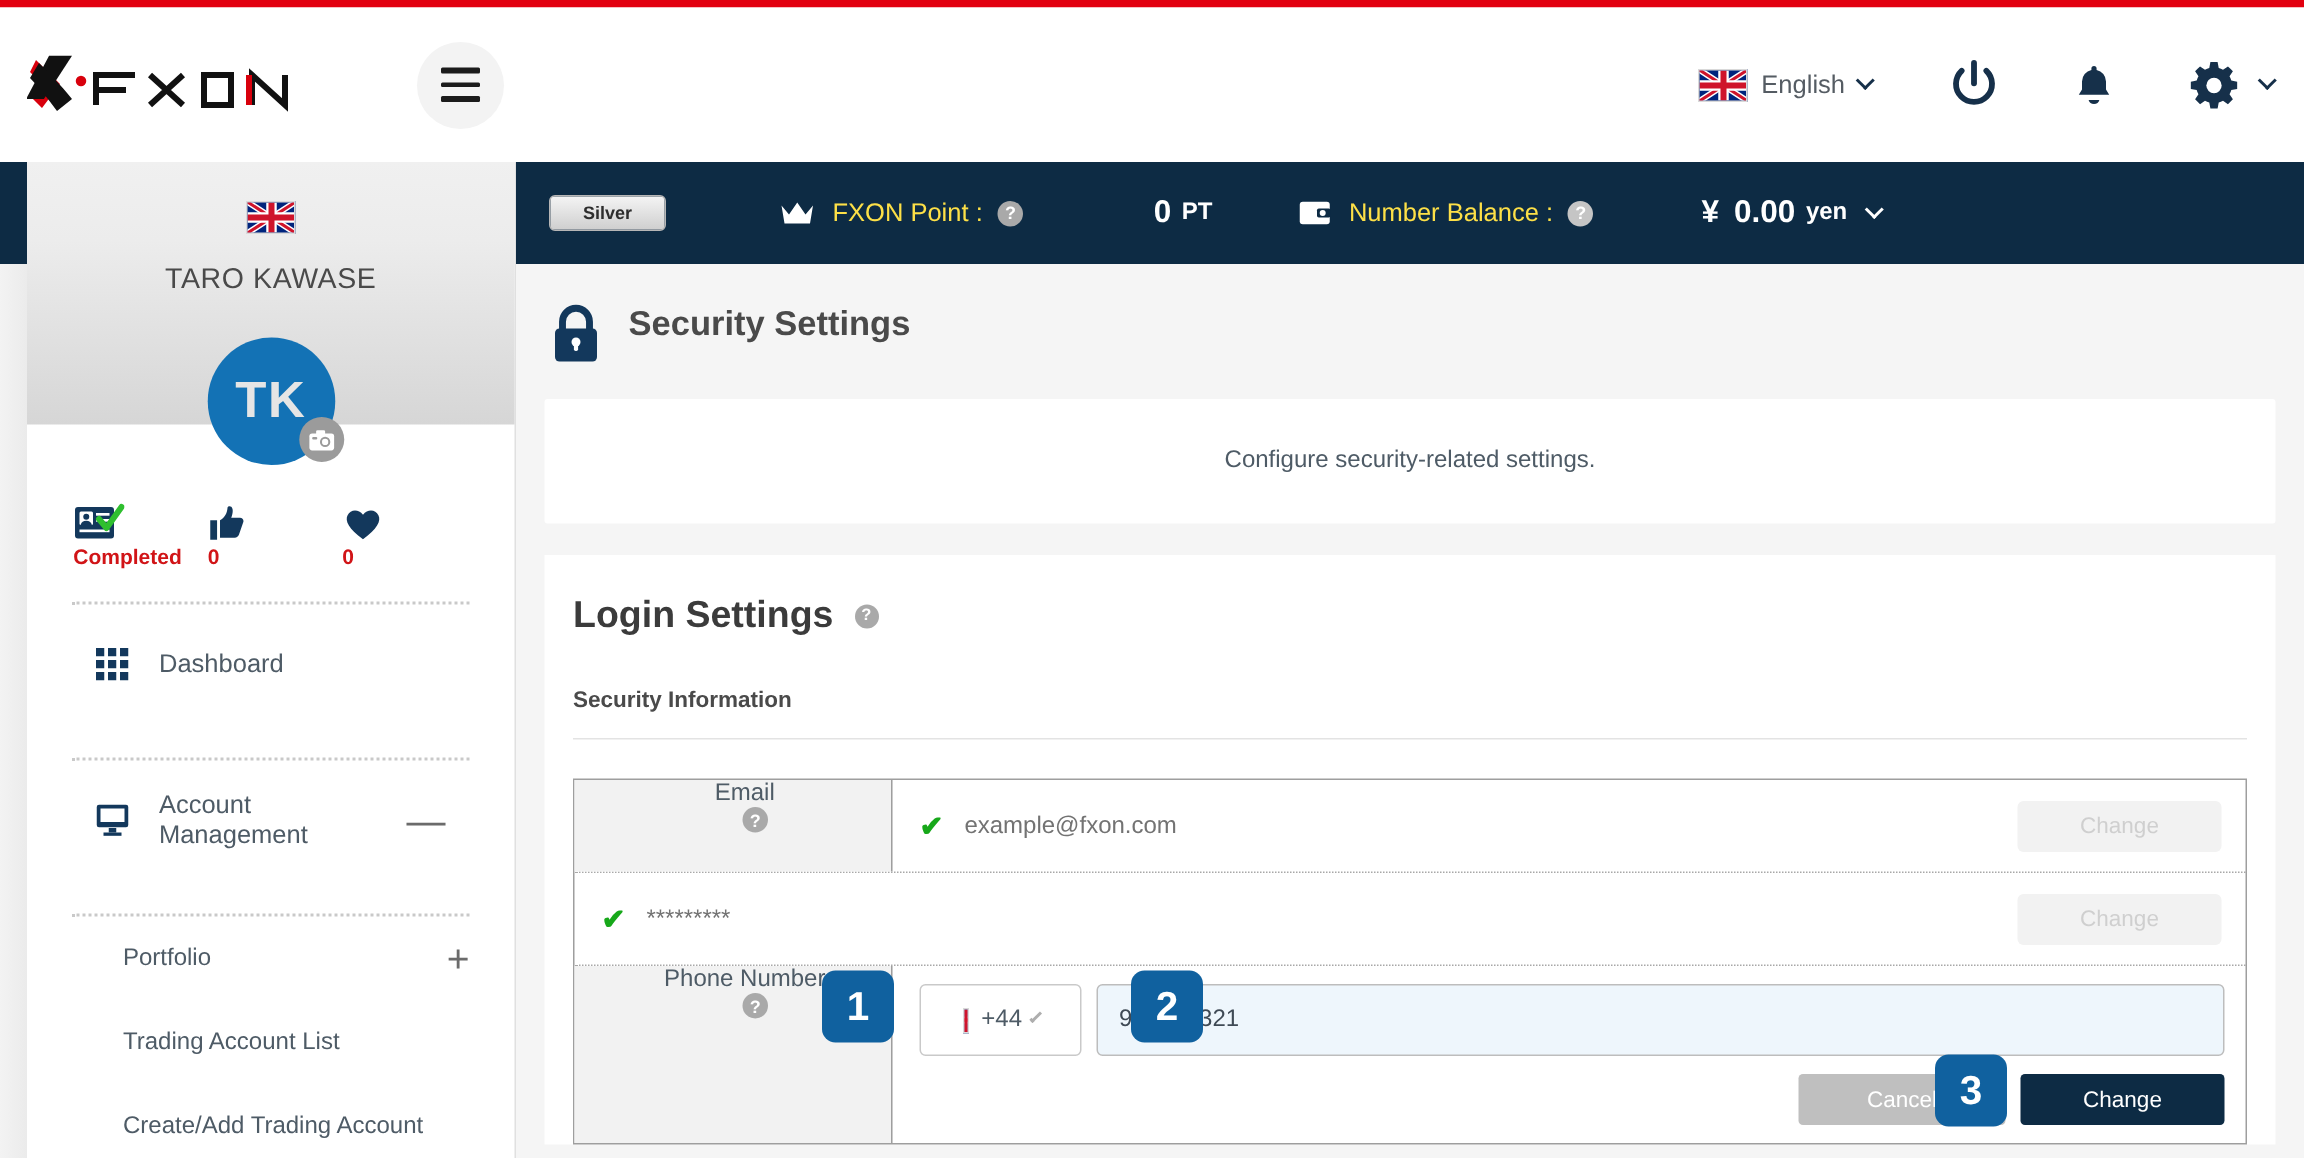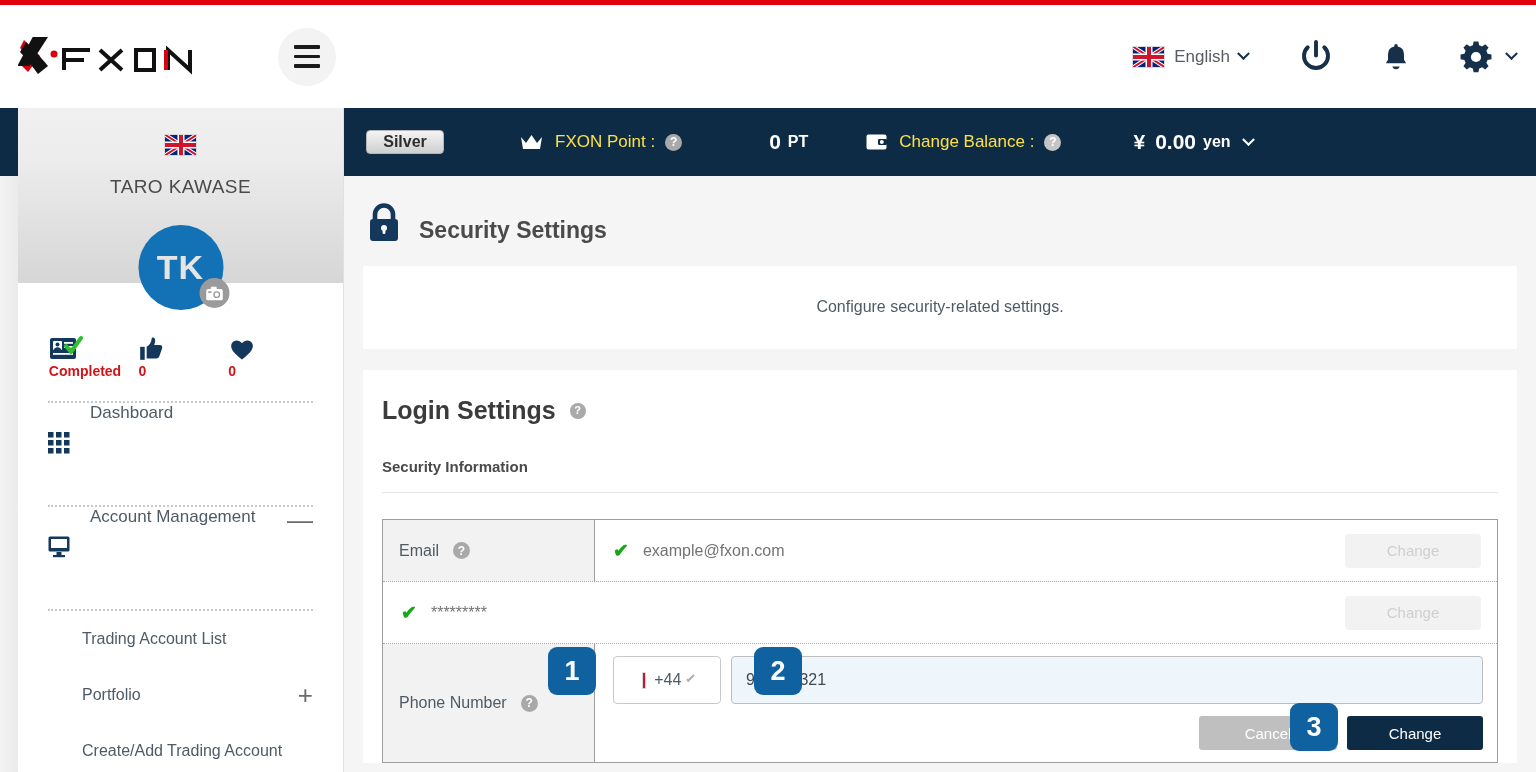--- a/index.html
+++ b/index.html
@@ -122,22 +122,22 @@
     display: flex; justify-content: space-around;
     padding: 52px 28px 0 28px;
   }
   .stat { display: flex; flex-direction: column; width: 84px; }
   .stat-label { font-size: 14px; font-weight: bold; color: #d11417; }
   .divider-dotted {
     border-top: 2px dotted #c9c9c9;
     margin: 22px 30px 0 30px;
   }
   .nav-item {
-    display: flex; 
-    padding: 0 30px; height: 80px;
+    display: flex; align-items: center;
+    padding: 0 46px; height: 80px;
     cursor: pointer;
   }
   .nav-icon { width: 30px; display: flex; align-items: center; justify-content: flex-start; }
   .nav-label { font-size: 17px; color: #4e5b66; margin-left: 12px; }
   .nav-toggle { margin-left: auto; color: #6b6b6b; font-size: 26px; line-height: 1; font-weight: 300; }
   .sub-item {
     display: flex; align-items: center;
     padding: 0 30px 0 64px; height: 56px;
     cursor: pointer;
   }
@@ -148,40 +148,40 @@
   .main { flex: 1; background: #f5f5f5; position: relative; overflow: hidden; }
   .statusbar {
     height: 68px; background: #0d2b44;
     display: flex; align-items: center;
     padding: 0 24px 0 22px;
     color: #ffffff;
   }
   .silver-badge {
     width: 78px; height: 24px; border-radius: 4px;
     background: linear-gradient(to bottom, #f4f4f4, #cfcfcf);
-    color: #2d2d2d; font-size: 16px; font-weight: bold;
+    color: #2d2d2d; font-size: 12px; font-weight: bold;
     display: flex; align-items: center; justify-content: center;
     border: 1px solid #b6b6b6;
   }
   .sb-group { display: flex; align-items: center; }
   .sb-label { font-size: 17px; color: #fde047; margin-left: 12px; }
   .help-circle {
     display: inline-flex; align-items: center; justify-content: center;
     width: 17px; height: 17px; border-radius: 50%;
     background: #a9a9a9; color: #ffffff;
     font-size: 12px; font-weight: bold; line-height: 1;
     margin-left: 10px; cursor: pointer;
   }
   .help-circle.light { background: #c5c5c5; }
   .sb-value { font-size: 21px; font-weight: bold; color: #ffffff; }
   .sb-unit { font-size: 16px; font-weight: bold; color: #ffffff; margin-left: 7px; }
   .chev-white { display: inline-block; width: 9px; height: 9px; border-right: 2.2px solid #ffffff; border-bottom: 2.2px solid #ffffff; transform: rotate(45deg) translate(-2px,-2px); margin-left: 13px; }
 
   .page-head {
-    display: flex; align-items: flex-end;
+    display: flex; align-items: flex-start;
     padding: 26px 0 22px 22px;
   }
   .page-title { font-size: 23px; font-weight: bold; color: #4a4a4a; margin-left: 17px; }
 
   .card {
     background: #ffffff; margin: 0 19px 0 19px;
     border-radius: 2px;
   }
   .card-desc { text-align: center; font-size: 16px; color: #4e5b66; padding: 32px 0 33px; }
 
@@ -199,20 +199,21 @@
   }
   .tr { display: flex; min-height: 62px; border-bottom: 1px dotted #a8a8a8; }
   .tr:last-child { border-bottom: none; }
   .td-label {
     width: 212px; background: #f2f2f2;
     border-right: 1px solid #9e9e9e;
     display: flex; align-items: center;
     padding-left: 16px;
     font-size: 16px; color: #4e5b66;
     position: relative;
+    flex-direction: column;
   }
   .td-body {
     flex: 1; display: flex; align-items: center;
     padding: 0 16px 0 18px;
     position: relative;
   }
   .check { color: #17a81a; font-size: 19px; font-weight: bold; margin-right: 14px; }
   .val { font-size: 16px; color: #737373; }
   .btn-change-dis {
     margin-left: auto;
@@ -430,25 +431,25 @@
           <rect x="5" y="19" width="12" height="2.2" fill="#13385c"></rect>
         </svg>
       </span>
       <span class="nav-label">Account Management</span>
       <span class="nav-toggle">—</span>
     </div>
 
     <div class="divider-dotted"></div>
 
     <div class="sub-item">
-      <span class="sub-label">Trading Account List</span>
-    </div>
-    <div class="sub-item">
       <span class="sub-label">Portfolio</span>
       <span class="sub-toggle">+</span>
+    </div>
+    <div class="sub-item">
+      <span class="sub-label">Trading Account List</span>
     </div>
     <div class="sub-item">
       <span class="sub-label">Create/Add Trading Account</span>
     </div>
   </div>
 
   <div class="main">
 
     <div class="statusbar">
       <div class="silver-badge">Silver</div>
@@ -465,21 +466,21 @@
         <span class="sb-value">0</span>
         <span class="sb-unit">PT</span>
       </div>
 
       <div class="sb-group" style="margin-left:58px;">
         <svg width="21" height="18" viewBox="0 0 21 18">
           <rect x="0.5" y="1.5" width="20" height="15" rx="2" fill="#ffffff"></rect>
           <rect x="12" y="6" width="9" height="6" rx="1.2" fill="#0d2b44"></rect>
           <circle cx="15.8" cy="9" r="2" fill="#ffffff"></circle>
         </svg>
-        <span class="sb-label">Change Balance :</span>
+        <span class="sb-label">Number Balance :</span>
         <span class="help-circle light">?</span>
       </div>
 
       <div class="sb-group" style="margin-left:72px;">
         <span class="sb-value">¥</span>
         <span class="sb-value" style="margin-left:10px;">0.00</span>
         <span class="sb-unit">yen</span>
         <span class="chev-white"></span>
       </div>
     </div>

